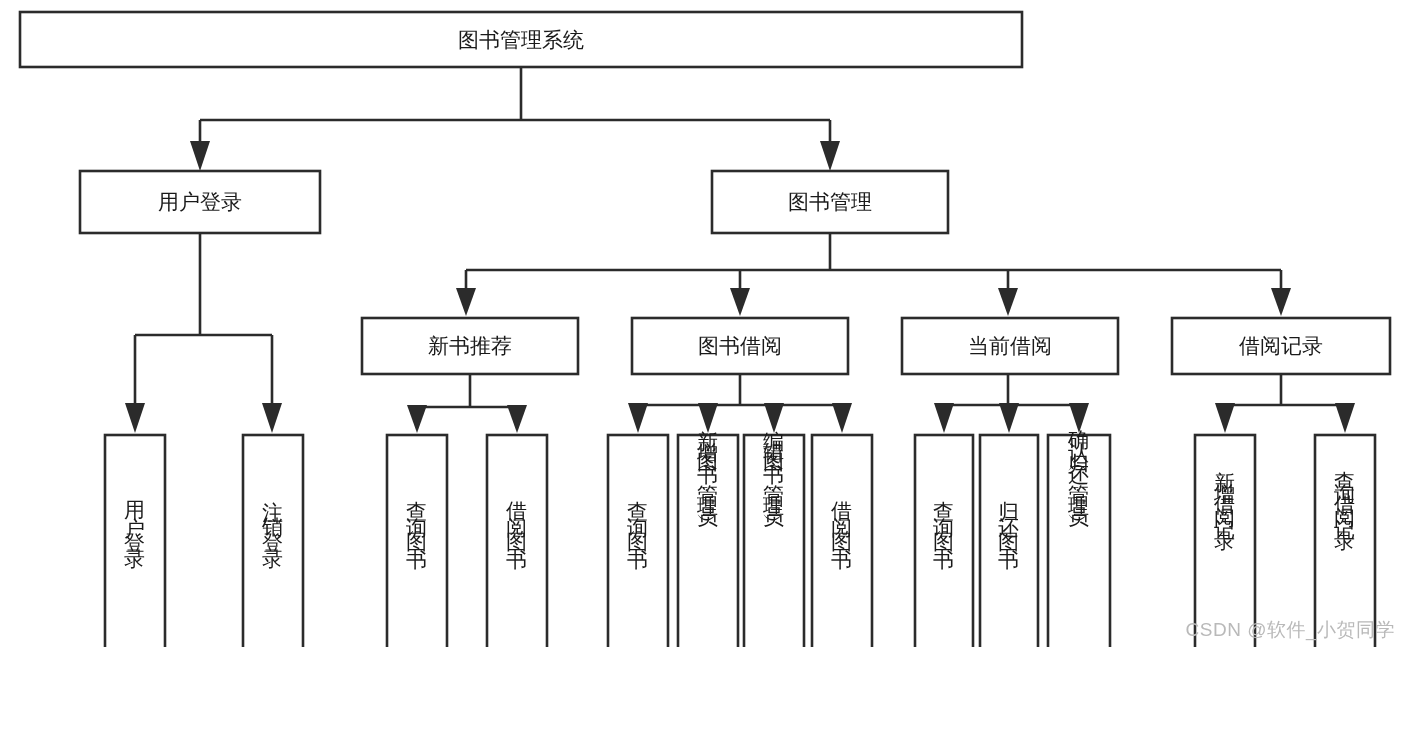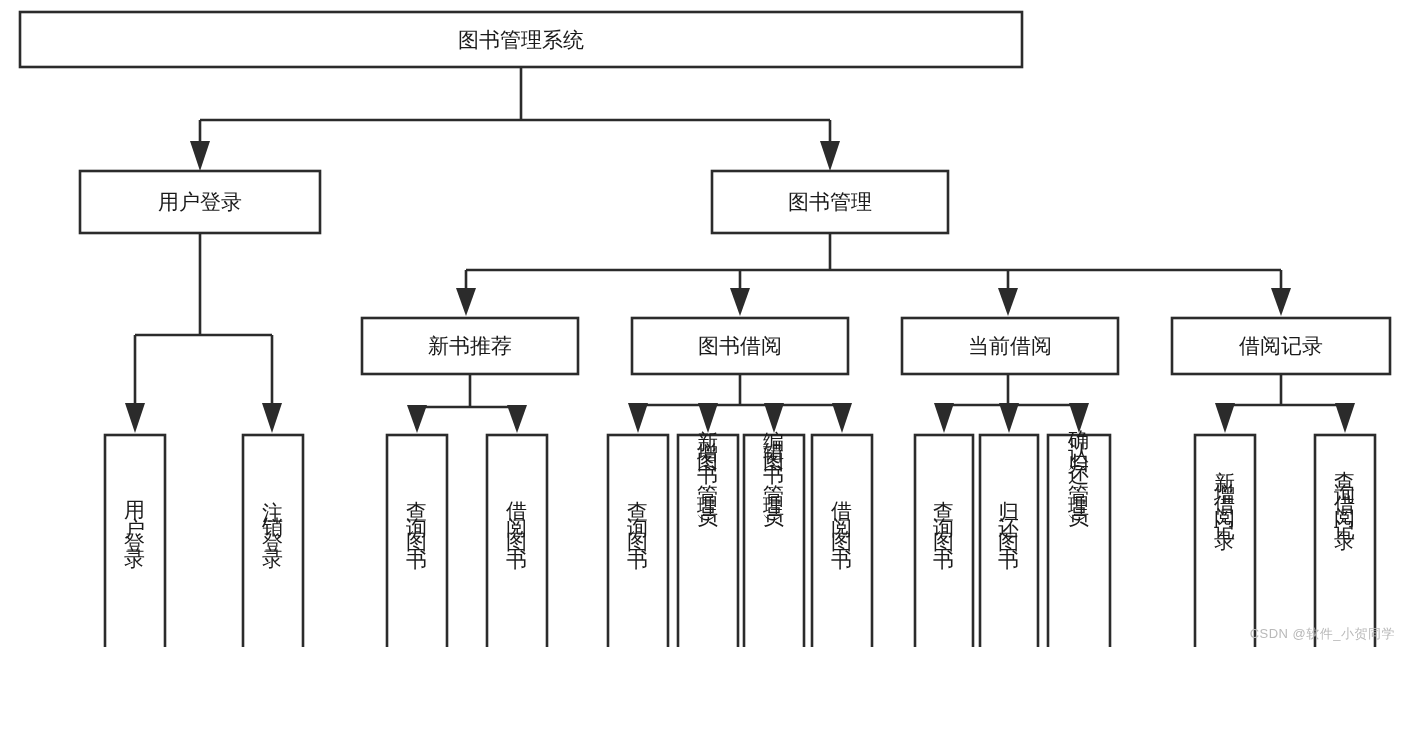--- a/index.html
+++ b/index.html
@@ -50,21 +50,21 @@
     font-family: "Liberation Sans", "DejaVu Sans", sans-serif;
     font-size: 21px;
     fill: #1a1a1a;
     text-anchor: middle;
   }
   .watermark {
     position: absolute;
     right: 10px;
     bottom: 4px;
     font-family: "Liberation Sans", "DejaVu Sans", sans-serif;
-    font-size: 13px;
+    font-size: 19px;
     color: #b9b9b9;
     white-space: nowrap;
     letter-spacing: 0.5px;
     user-select: none;
   }
 </style>
 </head>
 <body>
 
 <div id="canvas">

